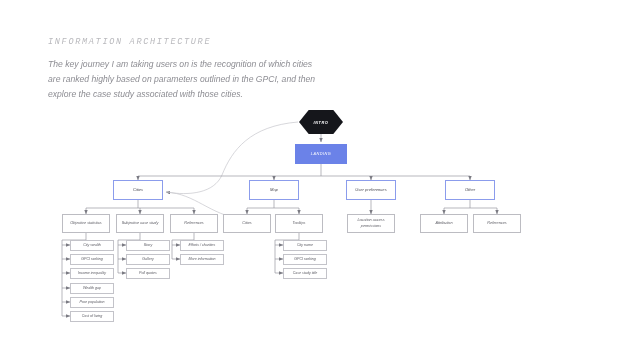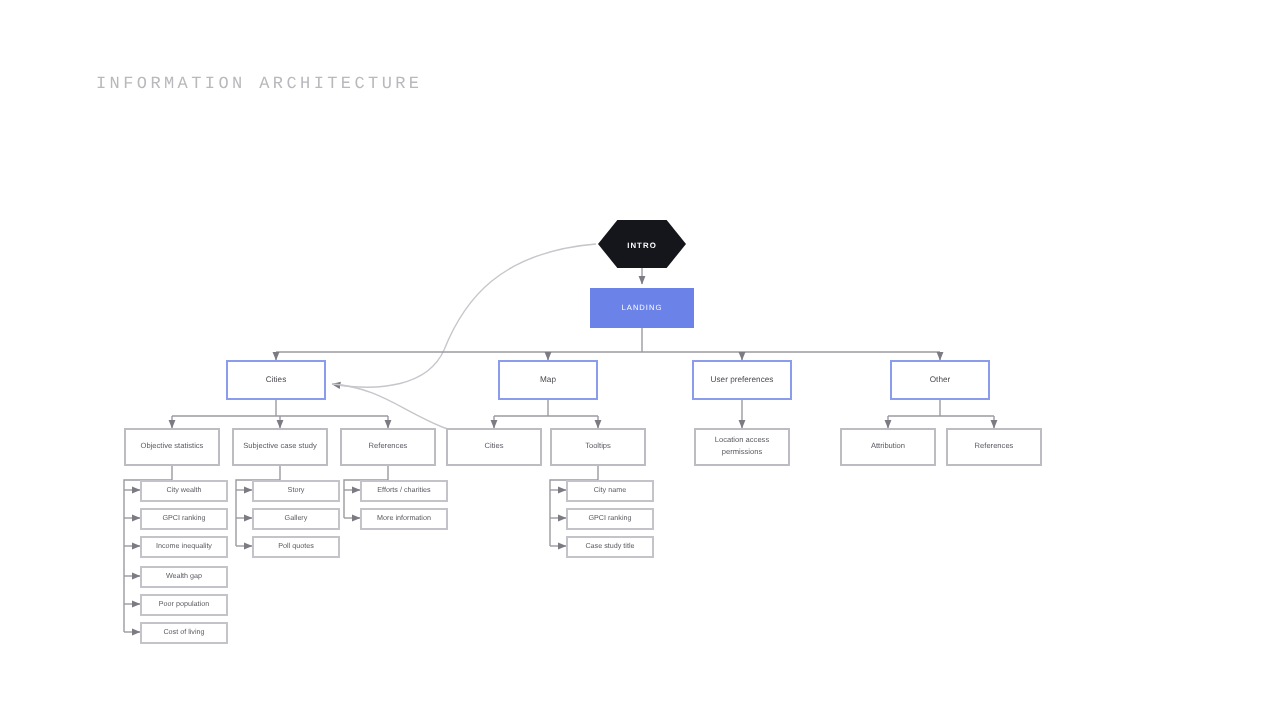--- a/index.html
+++ b/index.html
@@ -1,21 +1,21 @@
 <!DOCTYPE html>
 <html><head>
 <meta charset="utf-8">
 <style>
   html,body{margin:0;padding:0;}
   body{
     width:640px;height:360px;background:#ffffff;overflow:hidden;
     font-family:"Liberation Sans",sans-serif;
     -webkit-font-smoothing:antialiased;
   }
-  #root{position:relative;width:640px;height:360px;}
+  #root{position:relative;width:640px;height:360px;font-style:italic;}
 
   
   .eyebrow{
     position:absolute;left:48px;top:37px;
     font-family:"Liberation Mono","DejaVu Sans Mono",monospace;
     font-size:8.5px;letter-spacing:1.7px;color:#b9b9bd;
     text-transform:uppercase;white-space:nowrap;
   }
   .intro{
     position:absolute;left:48px;top:57px;width:300px;
@@ -62,20 +62,25 @@
     font-size:3.6px;line-height:1.2;
   }
 </style>
 </head>
 <body>
 
 <div id="root">
 
   <div class="eyebrow">INFORMATION ARCHITECTURE</div>
 
+  <div class="intro">
+    <div>The key journey I am taking users on is the recognition of which cities</div>
+    <div>are ranked highly based on parameters outlined in the GPCI, and then</div>
+    <div>explore the case study associated with those cities.</div>
+  </div>
 
   <div id="diagram">
 
     <svg id="wires" viewBox="0 0 640 360">
       <defs>
         <marker id="ar" markerWidth="5" markerHeight="5" refX="4.2" refY="1.8" orient="auto" markerUnits="userSpaceOnUse">
           <path d="M0,0 L4.4,1.8 L0,3.6 z" fill="#7b7b83"></path>
         </marker>
       </defs>
       <g fill="none" stroke="#9a9aa1" stroke-width="0.7">

